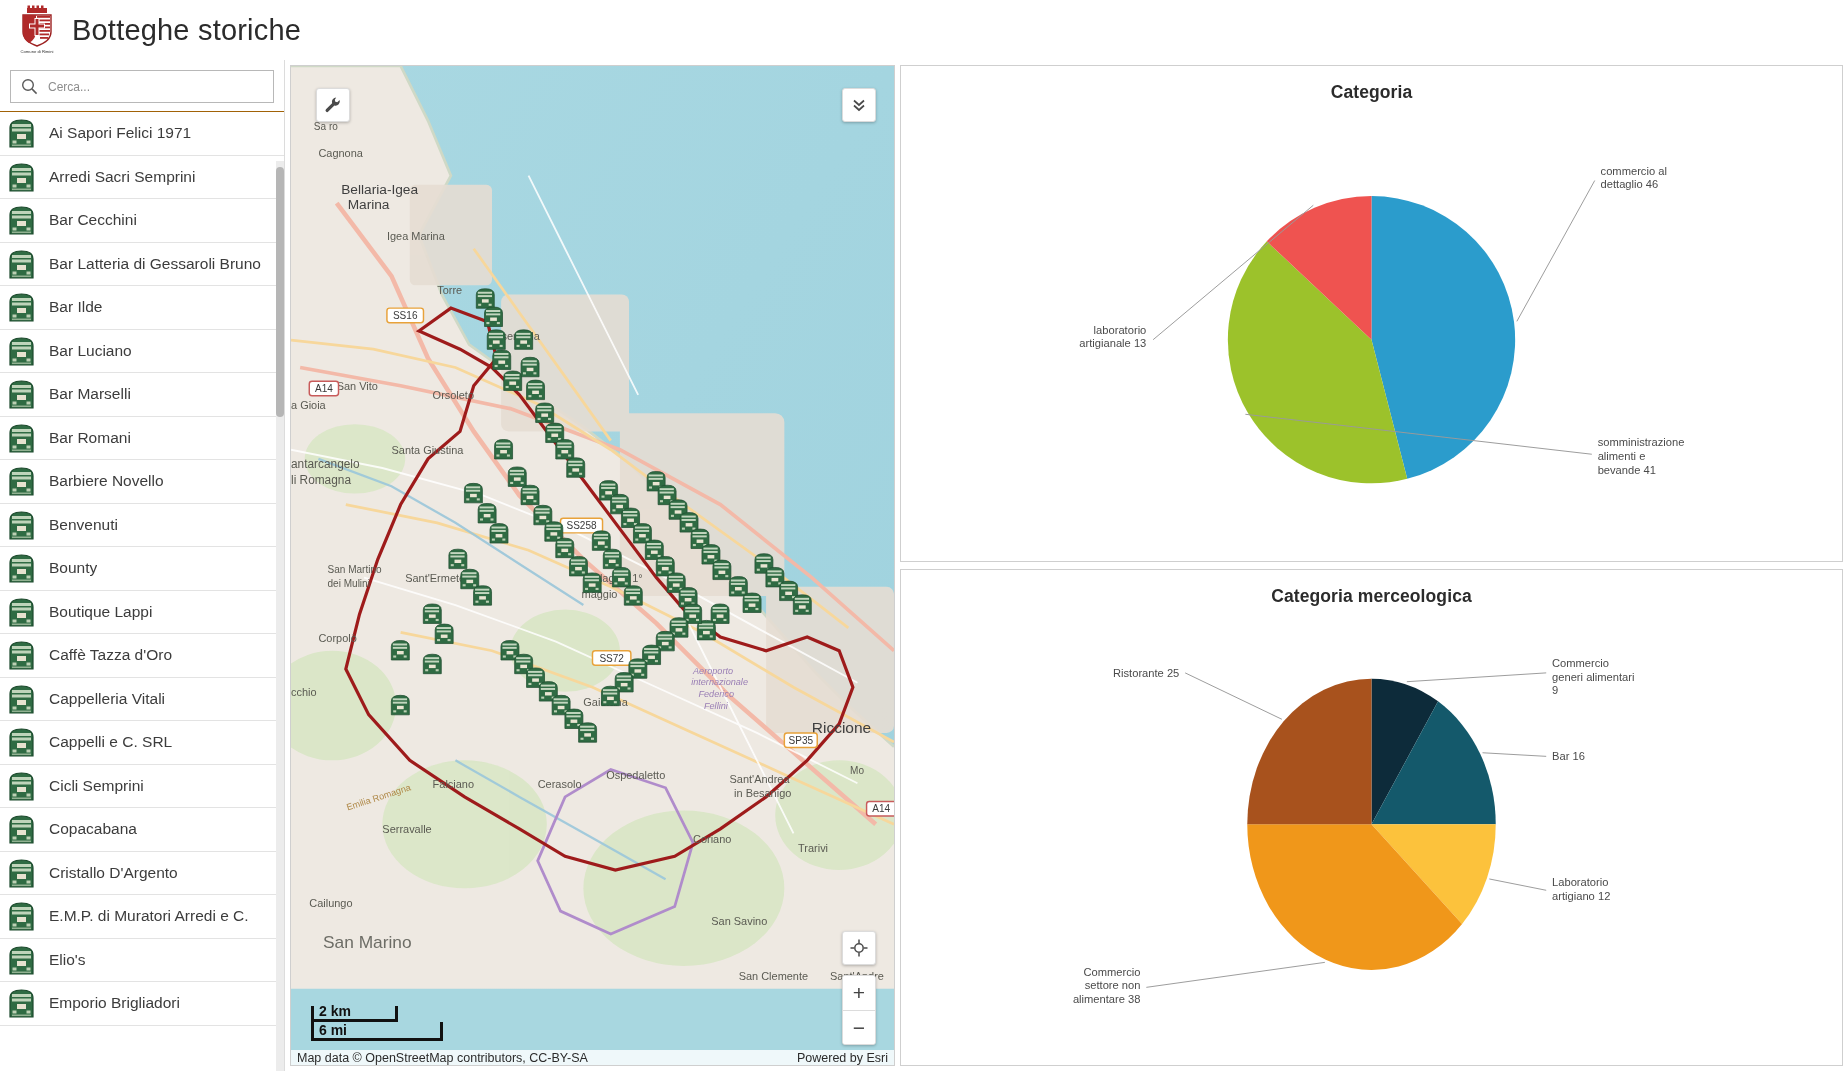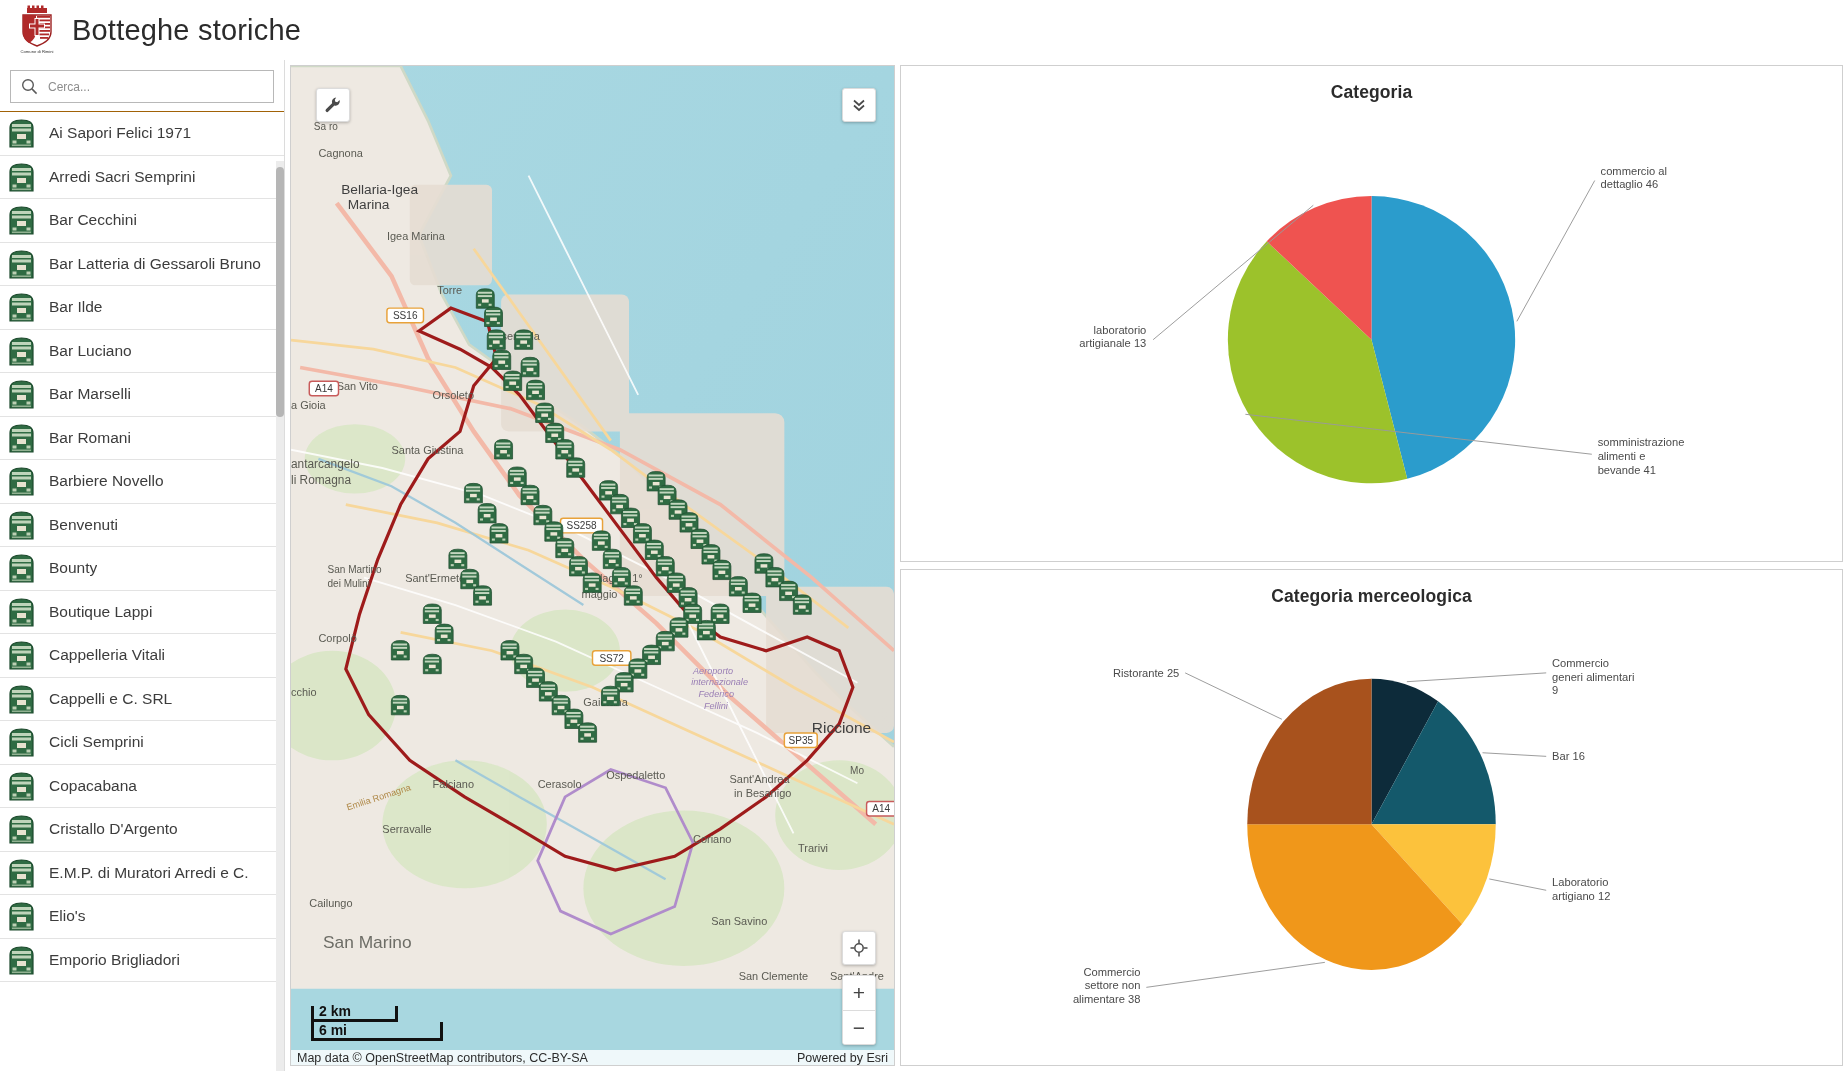--- a/index.html
+++ b/index.html
@@ -326,20 +326,33 @@
      <path d="M2 29 V10 Q2 2 13.5 2 Q25 2 25 10 V29 Z" fill="#2f6b43"></path>
      <path d="M2 29 V10 Q2 2 13.5 2 Q25 2 25 10 V29 Z" fill="none" stroke="#1d4a2d" stroke-width="1.2"></path>
      <rect x="4" y="6" width="19" height="3" fill="#cfe0c8" opacity=".9"></rect>
      <rect x="4" y="10.5" width="19" height="3" fill="#cfe0c8" opacity=".9"></rect>
      <rect x="9" y="16" width="9" height="5" fill="#e6e2cf"></rect>
      <rect x="4.5" y="22.5" width="4" height="3" fill="#bcd0b4"></rect>
      <rect x="18.5" y="22.5" width="4" height="3" fill="#bcd0b4"></rect>
      <rect x="4" y="26.5" width="19" height="1.6" fill="#bcd0b4" opacity=".7"></rect>
    </svg>
               <span class="list-label">Boutique Lappi</span>
+            </div>
+            <div class="list-item">
+              <svg class="shop-icon" viewBox="0 0 27 30">
+     <path d="M2 29 V10 Q2 2 13.5 2 Q25 2 25 10 V29 Z" fill="#2f6b43"></path>
+     <path d="M2 29 V10 Q2 2 13.5 2 Q25 2 25 10 V29 Z" fill="none" stroke="#1d4a2d" stroke-width="1.2"></path>
+     <rect x="4" y="6" width="19" height="3" fill="#cfe0c8" opacity=".9"></rect>
+     <rect x="4" y="10.5" width="19" height="3" fill="#cfe0c8" opacity=".9"></rect>
+     <rect x="9" y="16" width="9" height="5" fill="#e6e2cf"></rect>
+     <rect x="4.5" y="22.5" width="4" height="3" fill="#bcd0b4"></rect>
+     <rect x="18.5" y="22.5" width="4" height="3" fill="#bcd0b4"></rect>
+     <rect x="4" y="26.5" width="19" height="1.6" fill="#bcd0b4" opacity=".7"></rect>
+   </svg>
+              <span class="list-label">Caffè Tazza d'Oro</span>
             </div>
             <div class="list-item">
               <svg class="shop-icon" viewBox="0 0 27 30">
      <path d="M2 29 V10 Q2 2 13.5 2 Q25 2 25 10 V29 Z" fill="#2f6b43"></path>
      <path d="M2 29 V10 Q2 2 13.5 2 Q25 2 25 10 V29 Z" fill="none" stroke="#1d4a2d" stroke-width="1.2"></path>
      <rect x="4" y="6" width="19" height="3" fill="#cfe0c8" opacity=".9"></rect>
      <rect x="4" y="10.5" width="19" height="3" fill="#cfe0c8" opacity=".9"></rect>
      <rect x="9" y="16" width="9" height="5" fill="#e6e2cf"></rect>
      <rect x="4.5" y="22.5" width="4" height="3" fill="#bcd0b4"></rect>
      <rect x="18.5" y="22.5" width="4" height="3" fill="#bcd0b4"></rect>

